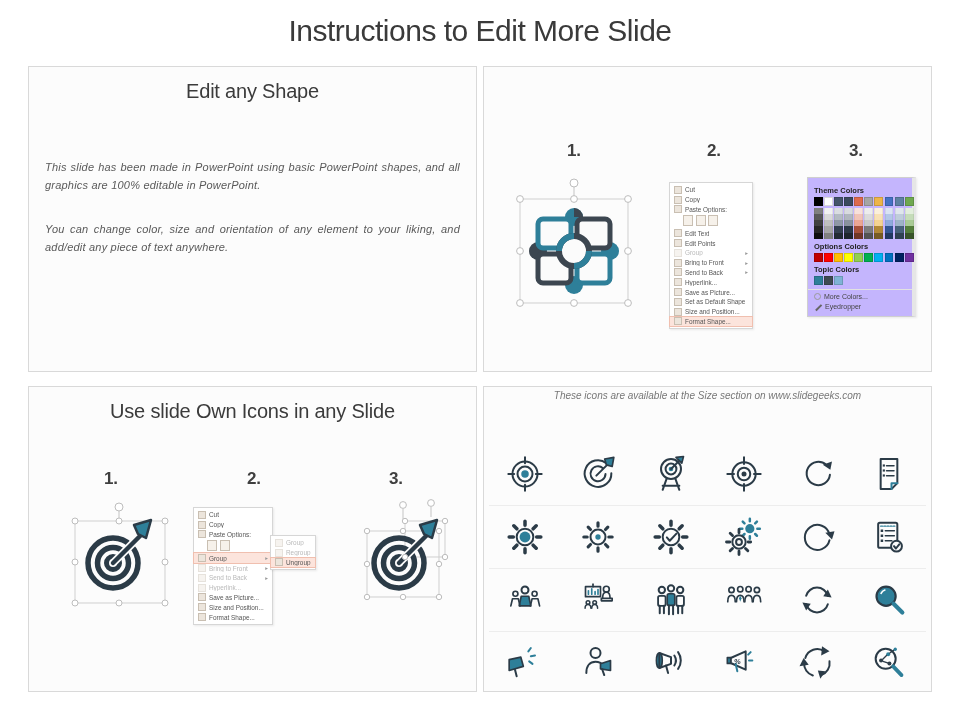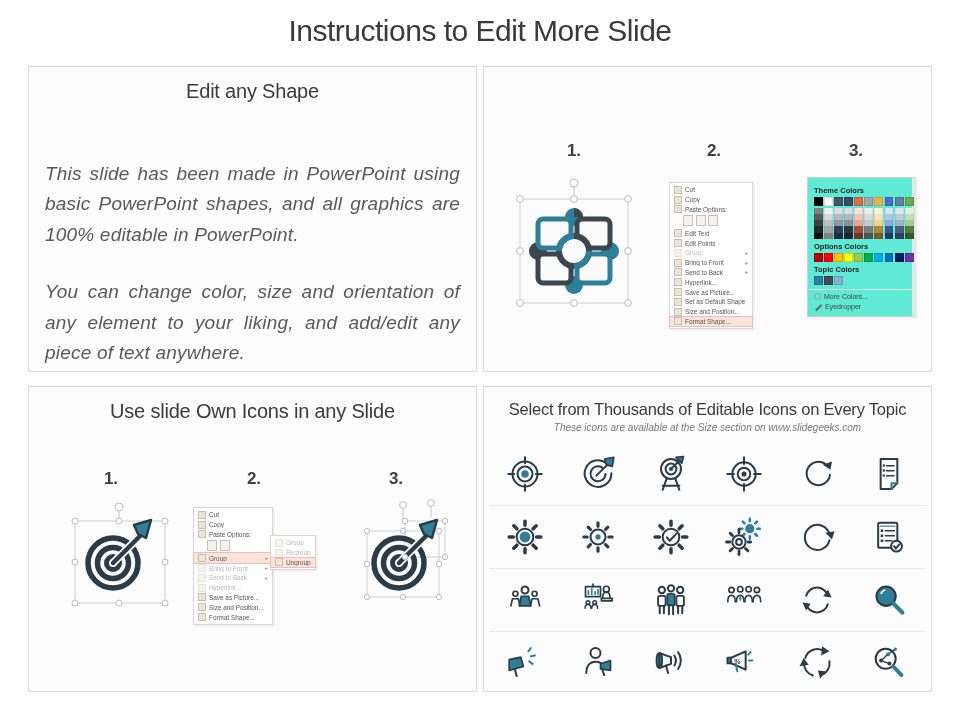--- a/index.html
+++ b/index.html
@@ -8,41 +8,41 @@
   .title{position:absolute;top:14px;left:0;width:100%;text-align:center;
          font-size:30px;font-weight:400;color:#3a3a3a;letter-spacing:-.5px;}
   .panel{position:absolute;width:447px;height:304px;background:#fcfcfc;
          border:1px solid #d9d9d9;}
   .p-tl{left:28px;top:66px;}
   .p-tr{left:483px;top:66px;}
   .p-bl{left:28px;top:386px;}
   .p-br{left:483px;top:386px;}
   .panel h2{margin:13px 10px 0;text-align:center;font-size:20px;font-weight:500;
             color:#3b3b3b;letter-spacing:-.2px;}
-  .body-text{margin:0;padding:0 16px;font-size:19px;font-style:italic;color:#595959;
+  .body-text{margin:0;padding:0 16px;font-size:11px;font-style:italic;color:#595959;
              text-align:justify;line-height:1.6;letter-spacing:.2px;}
   .bt1{margin-top:56px;} .bt2{margin-top:27px;}
   .stepnum{position:absolute;font-size:17px;font-weight:700;color:#3f3f3f;width:60px;text-align:center;}
   .art{position:absolute;}
   
   .menu{background:#fff;border:1px solid #d6d6d6;box-shadow:1px 1px 2px rgba(0,0,0,.08);
         padding:2px 0;}
   .m-row{display:flex;align-items:center;height:9.8px;padding:0 4px;font-size:6.4px;color:#555;
          white-space:nowrap;}
   .m-row .m-ic{width:6px;height:6px;background:#ece5dc;border:.5px solid #c9bfb2;margin-right:3px;flex:none;}
   .m-row .m-lb{overflow:hidden;}
   .m-row .m-sub{margin-left:auto;font-size:5.5px;color:#999;padding-left:3px;}
   .m-row.hl{background:#fce4dc;outline:1px solid #f0bfaf;}
   .m-row.gray{color:#b9b9b9;} .m-row.gray .m-ic{opacity:.45;}
   .m-paste{display:flex;gap:2.5px;padding:1px 4px 2px 13px;}
   .m-paste span{width:8px;height:9px;background:#f6f1ea;border:.5px solid #c9bfb2;}
   .submenu{position:absolute;background:#fff;border:1px solid #d6d6d6;
            box-shadow:1px 1px 2px rgba(0,0,0,.08);padding:2px 0;width:44px;}
   
-  .picker{background:#5eead4;border:1px solid #cfcfcf;border-right:4px solid #e6e6e6;
+  .picker{background:#c4b5fd;border:1px solid #cfcfcf;border-right:4px solid #e6e6e6;
           padding:5px 6px 4px;box-shadow:1px 1px 2px rgba(0,0,0,.08);}
   .pk-label{font-size:7.5px;font-weight:700;color:#222;margin:3px 0 2px;}
   .pk-row{display:flex;gap:1.2px;}
   .pk-row .sw{width:6.9px;height:6.9px;border:.5px solid rgba(0,0,0,.15);flex:none;}
   .pk-grid{display:flex;gap:1.2px;margin-top:2px;}
   .pk-grid .col{display:flex;flex-direction:column;}
   .pk-grid .col div{width:6.9px;height:6.2px;border-left:.5px solid rgba(0,0,0,.06);
                     border-right:.5px solid rgba(0,0,0,.06);}
   .pk-sep{border-top:1px solid #e2e2e2;margin:4px -6px 2px;}
   .pk-item{display:flex;align-items:center;font-size:7px;color:#444;height:10px;}
@@ -410,21 +410,20 @@
           <circle class="hnd" cx="58" cy="26" r="2.7"></circle>
             <circle class="hnd" cx="98" cy="26" r="2.7"></circle>
           <circle class="hnd" cx="58" cy="62" r="2.7"></circle>
             <circle class="hnd" cx="98" cy="62" r="2.7"></circle>
         </g>
       </svg>
     </div>
   </section>
 
   <section class="panel p-br">
-    <h2 style="font-size:16.5px;">Select from Thousands of Editable Icons on Every Topic</h2>
     <div class="lib-sub">These icons are available at the Size section on www.slidegeeks.com</div>
     <div class="lib-grid" id="icon-grid">
         <div class="lib-row">
           <div class="lib-cell" title="target-crosshair">
             <svg viewBox="0 0 48 48" width="40" height="40">
               <circle class="k" cx="24" cy="24" r="15"></circle>
               <circle class="k" cx="24" cy="24" r="9"></circle>
               <circle class="ft" cx="24" cy="24" r="4.5"></circle>
               <path class="k" d="M24 4v7M24 37v7M4 24h7M37 24h7"></path>
             </svg>

